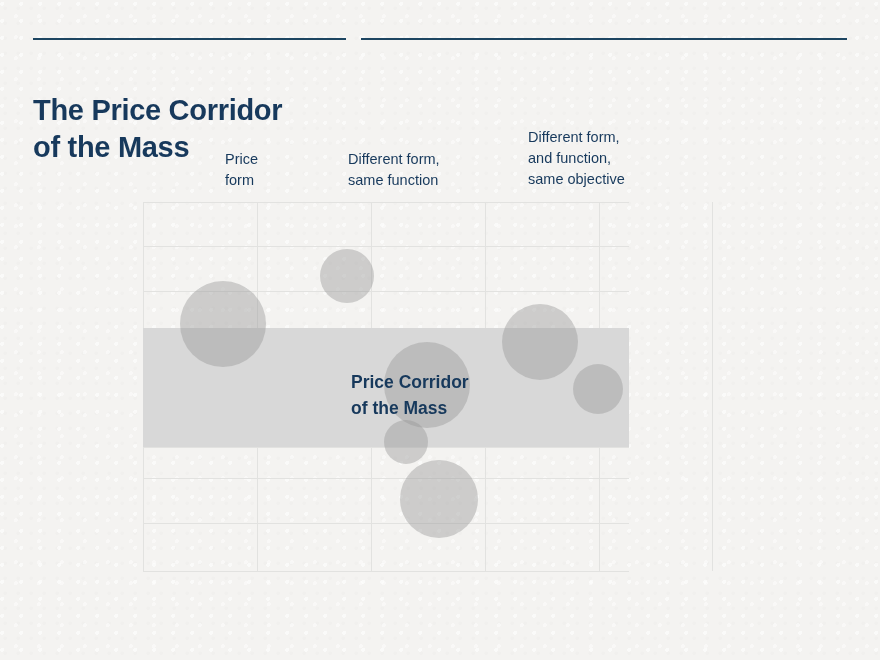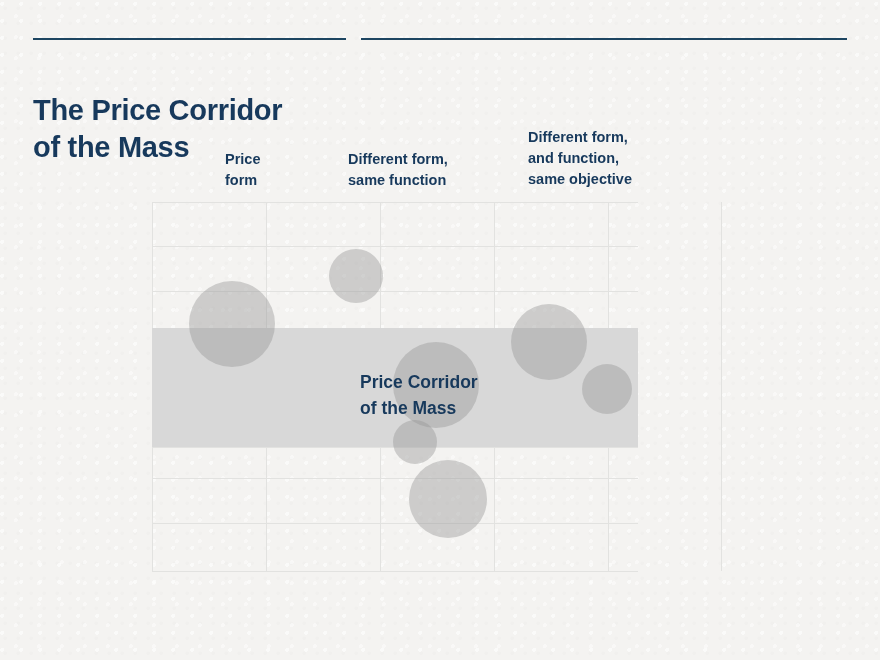--- a/index.html
+++ b/index.html
@@ -48,21 +48,21 @@
     letter-spacing: -0.3px;
     white-space: pre-line;
     margin-top: 40px;
   }
 
   
   .col-header {
     position: absolute;
     color: #17395c;
     font-size: 14.5px;
-    font-weight: bold;
+    font-weight: normal;
     line-height: 1.46;
     white-space: pre-line;
   }
   .col-header.c0 { left: 225px; top: 149px; }
   .col-header.c1 { left: 348px; top: 149px; }
   .col-header.c2 { left: 528px; top: 127px; }
 
   
   #chart {
     position: absolute;
@@ -114,21 +114,21 @@
 of the Mass</div>
 
   <div class="col-header c0">Price
 form</div>
   <div class="col-header c1">Different form,
 same function</div>
   <div class="col-header c2">Different form,
 and function,
 same objective</div>
 
-  <div id="chart" style="left: 152px; top: 202px; width: 486px; height: 369px;">
+  <div id="chart" style="left: 143px; top: 202px; width: 486px; height: 369px;">
     <div id="grid-lines">
         <div class="grid-line h" style="top: 0px;"></div>
         <div class="grid-line h" style="top: 44px;"></div>
         <div class="grid-line h" style="top: 89px;"></div>
         <div class="grid-line h" style="top: 126px;"></div>
         <div class="grid-line h" style="top: 245px;"></div>
         <div class="grid-line h" style="top: 276px;"></div>
         <div class="grid-line h" style="top: 321px;"></div>
         <div class="grid-line h" style="top: 369px;"></div>
         <div class="grid-line v" style="left: 0px;"></div>

